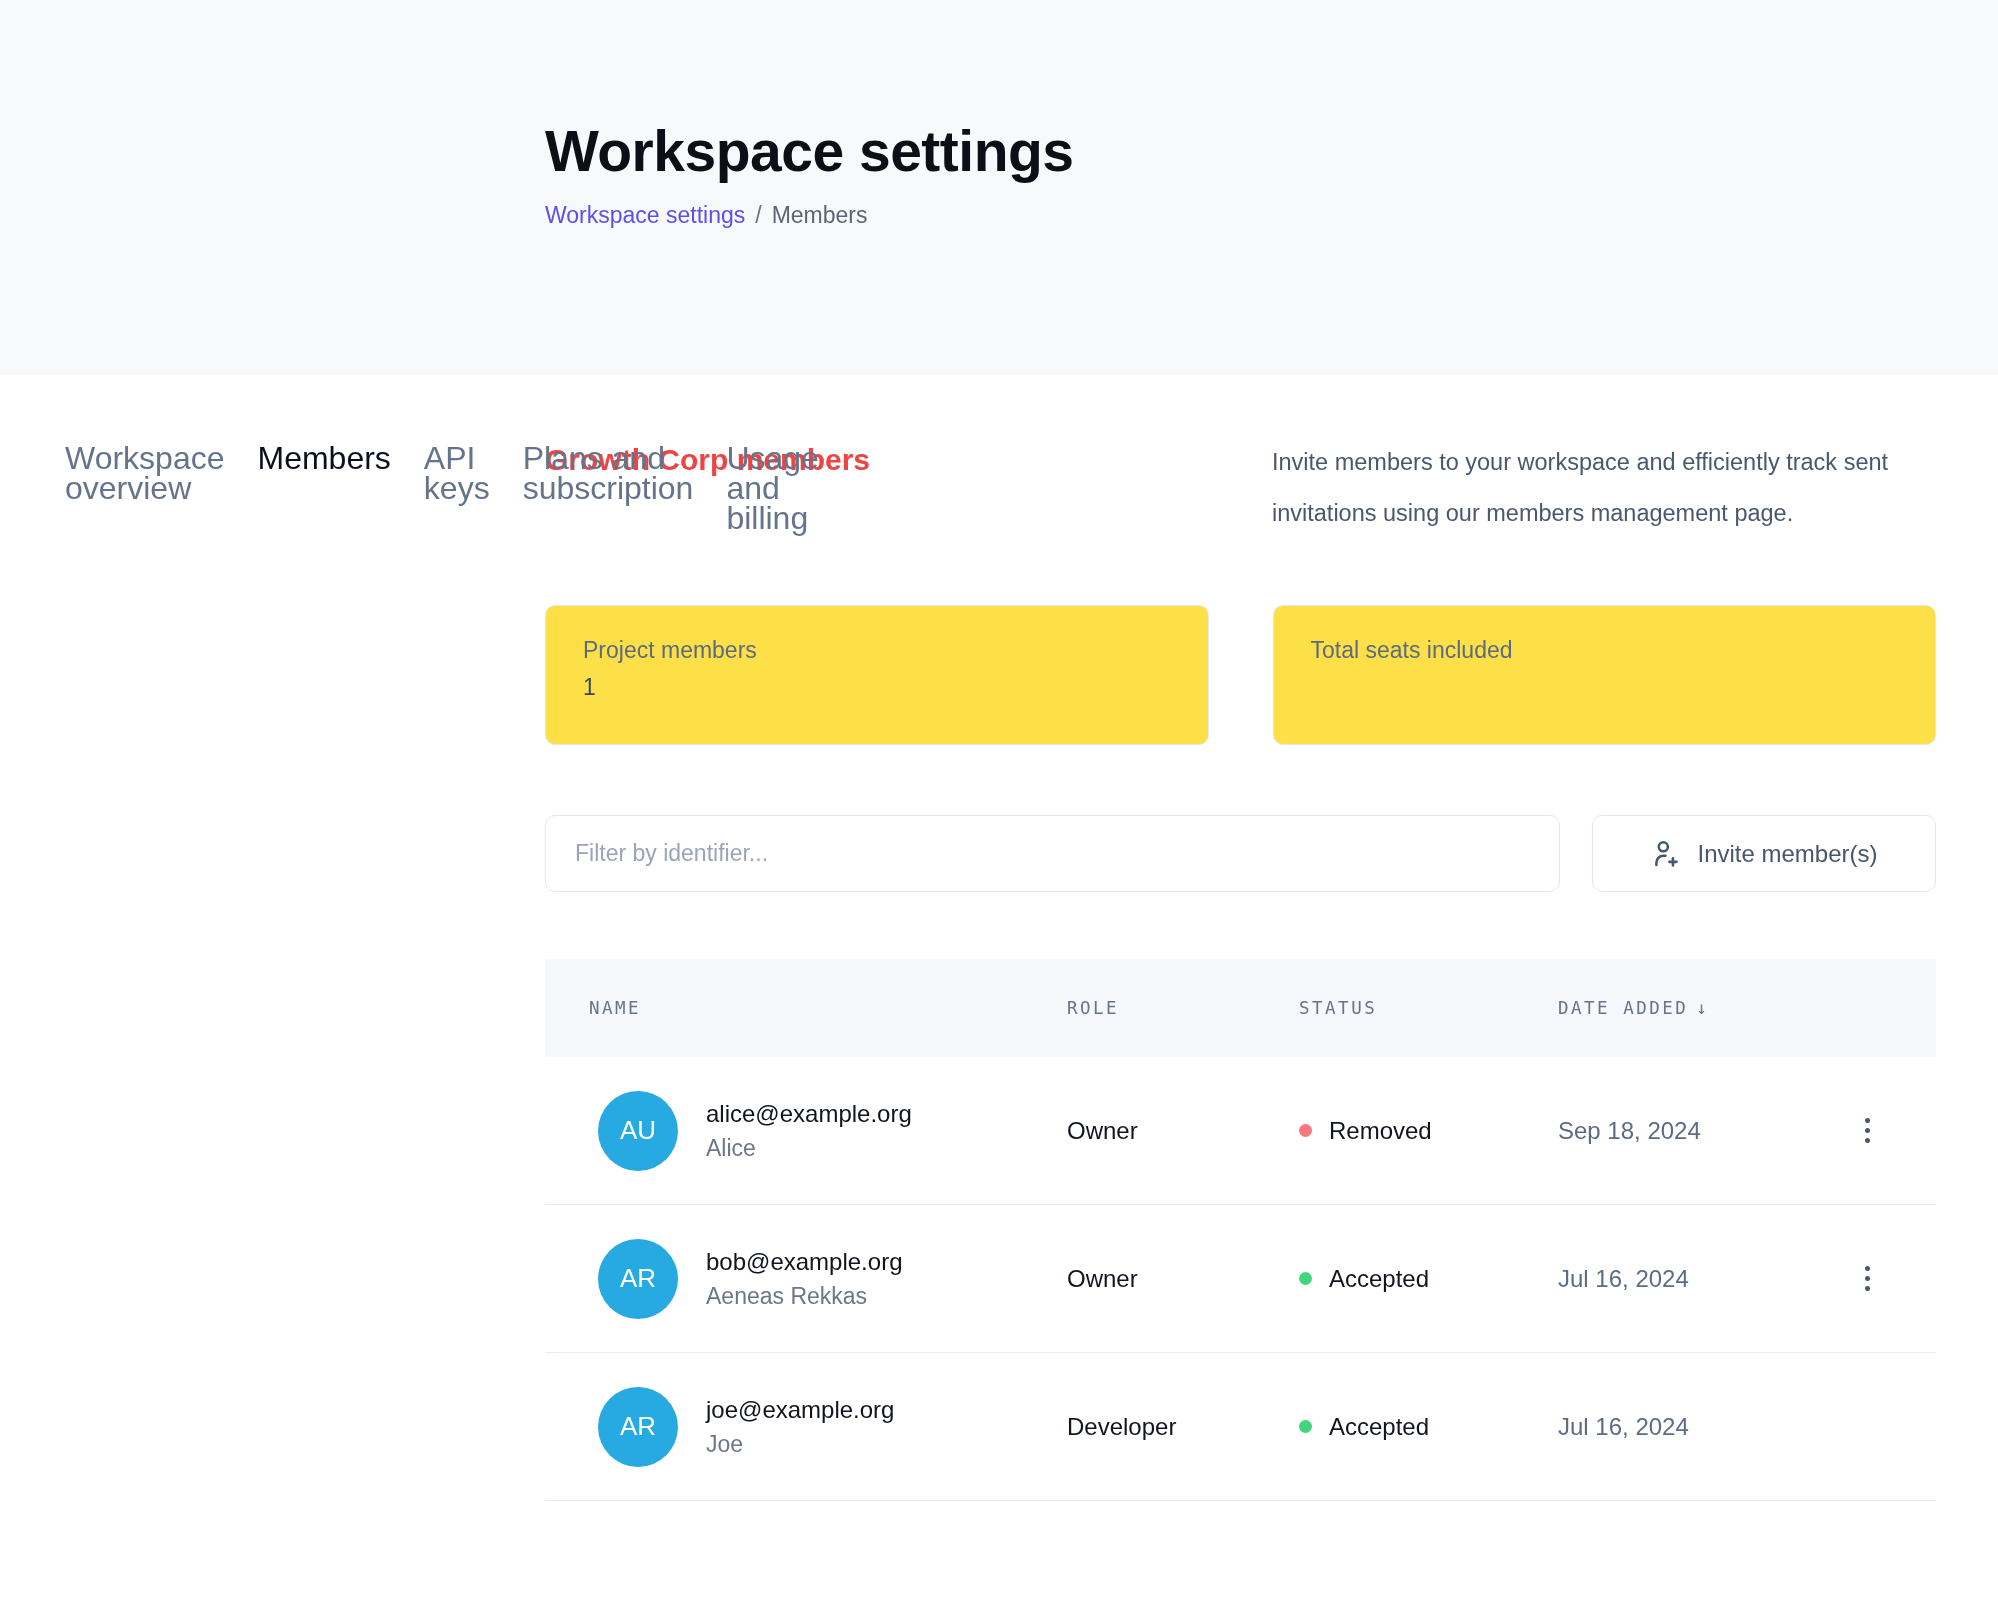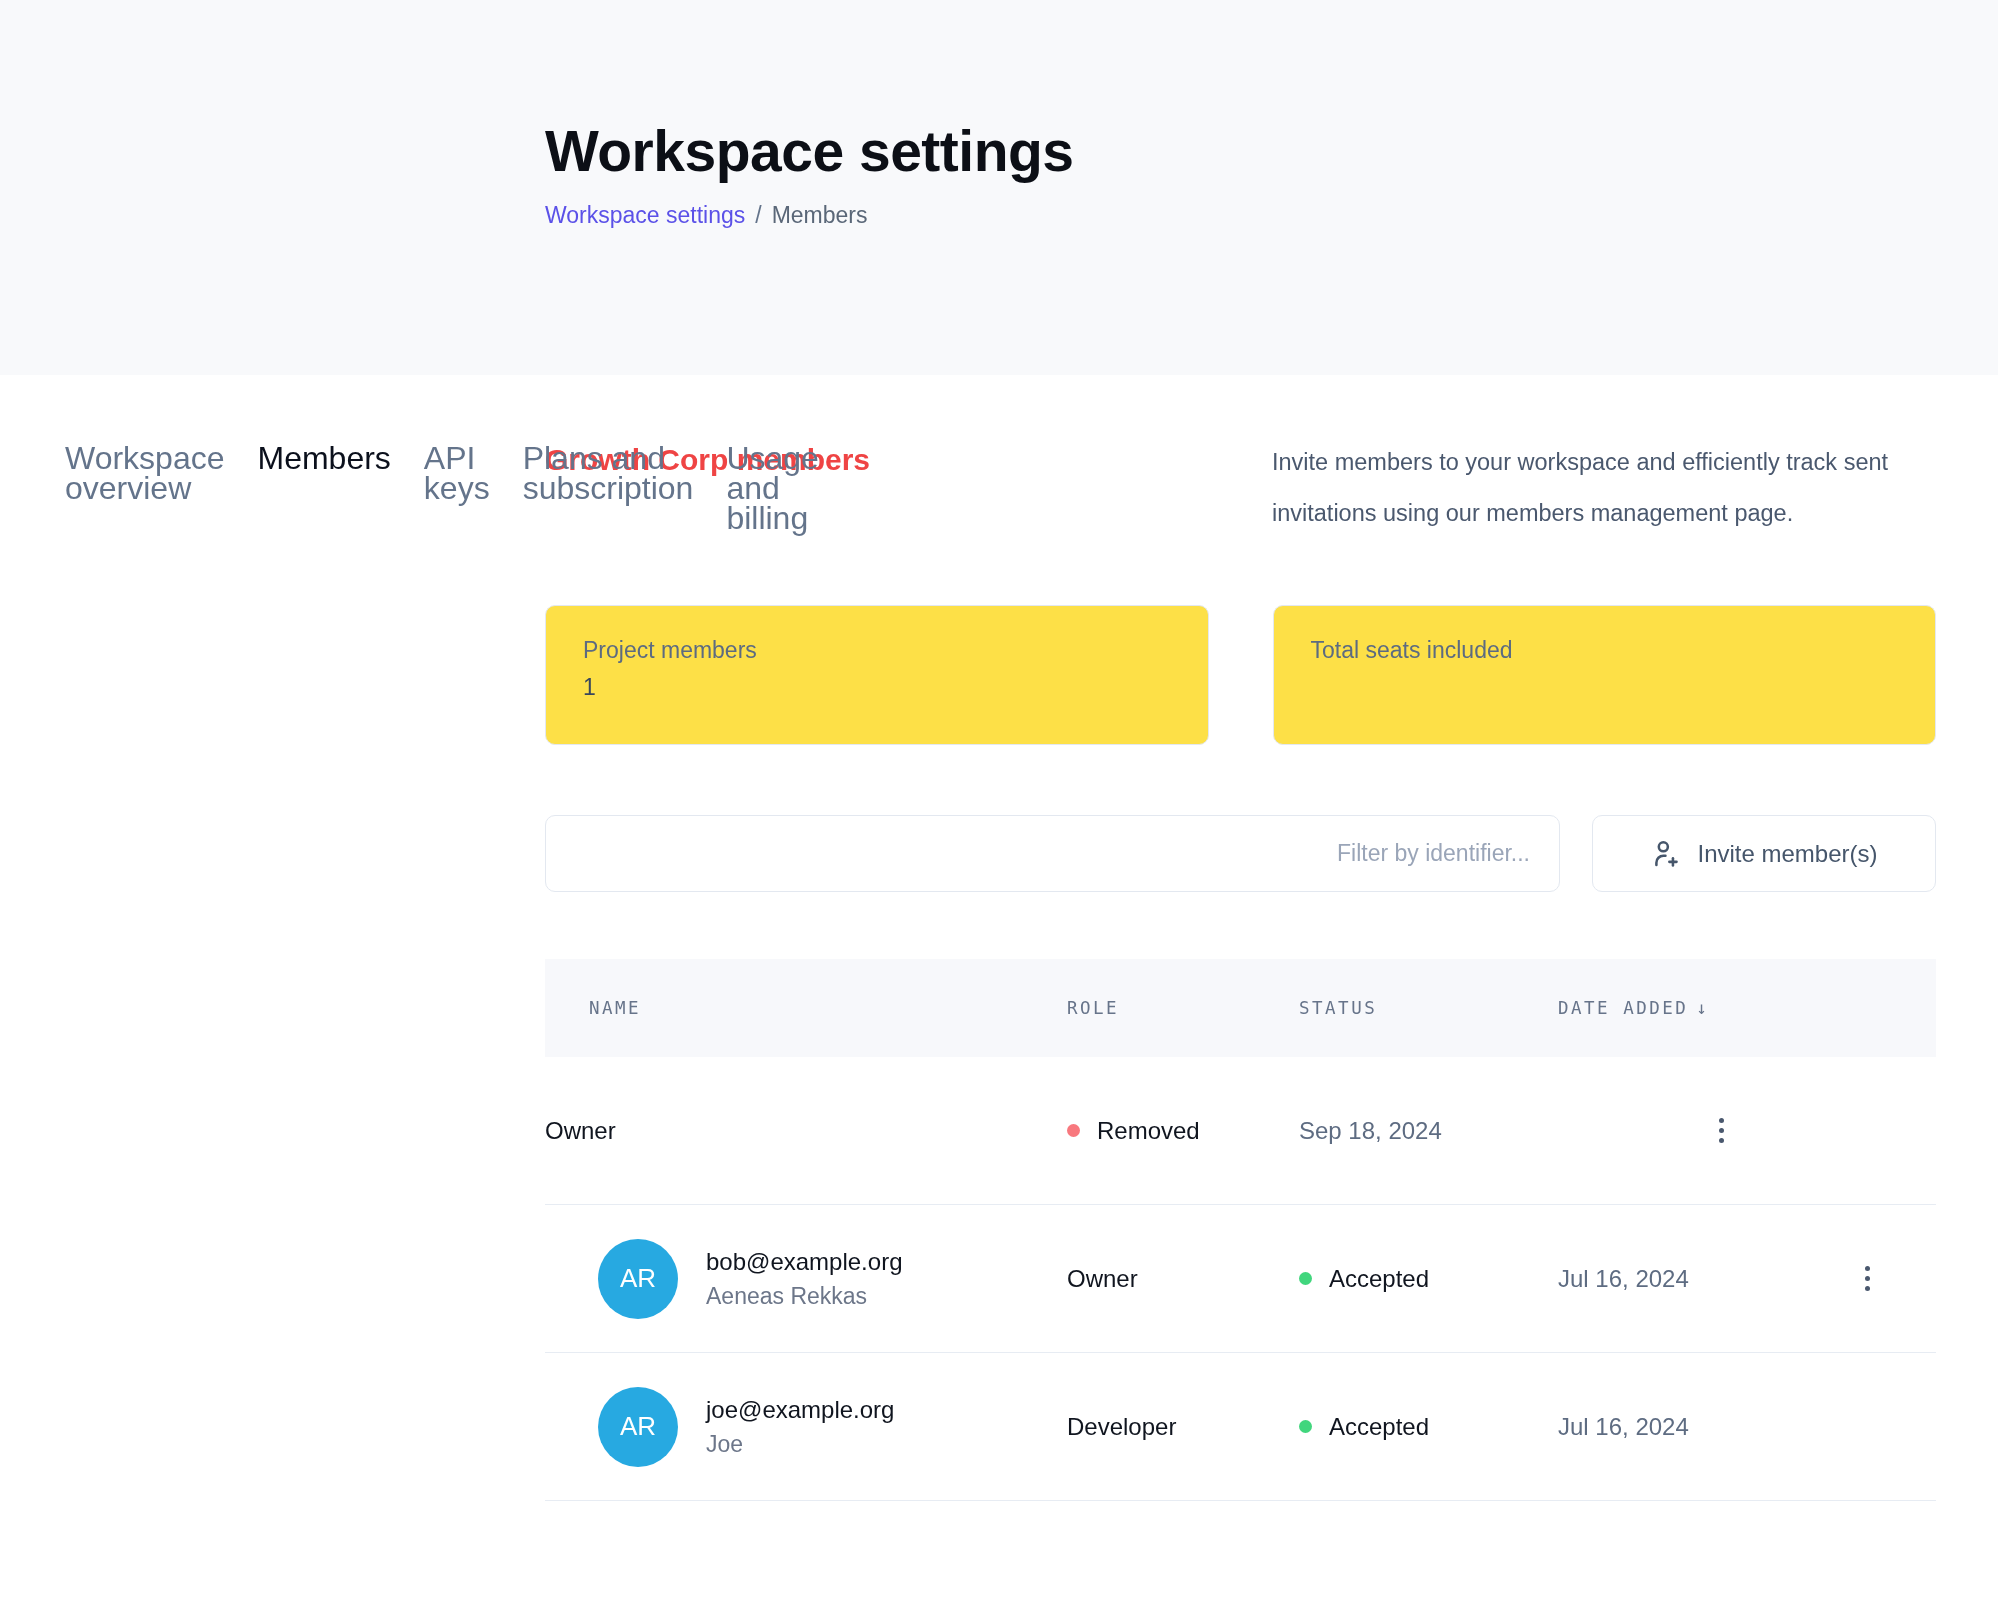--- a/index.html
+++ b/index.html
@@ -47,21 +47,21 @@
   }
   .card-label { font-size:23px; color:#5C6B81; }
   .card-value { font-size:23px; color:#39475C; margin-top:10px; }
 
   
   .filter-row { display:flex; gap:32px; margin-top:70px; }
   .filter-input {
     flex:1; height:77px;
     border:1.5px solid #E3E8F0; border-radius:10px;
     padding:0 29px; font-size:23px; color:#334155; outline:none;
-    font-family:"Liberation Sans", sans-serif; background:#fff;text-align:right;
+    font-family:"Liberation Sans", sans-serif; background:#fff;
   }
   .filter-input::placeholder { color:#9AA5B8; }
   .invite-btn {
     width:344px; height:77px; background:#fff;
     border:1.5px solid #E3E8F0; border-radius:10px;
     display:flex; align-items:center; justify-content:center; gap:15px;
     font-size:24px; color:#46566B; cursor:pointer;
     font-family:"Liberation Sans", sans-serif;
   }
   .invite-btn svg { display:block; }
@@ -162,20 +162,29 @@
         <div class="th th-name">NAME</div>
         <div class="th">ROLE</div>
         <div class="th">STATUS</div>
         <div class="th">
           <span>DATE ADDED</span><span class="sort-arrow">↓</span>
         </div>
         <div class="th"></div>
       </div>
       <div id="table-body">
           <div class="trow">
+    <div class="name-cell">
+      <div class="avatar" style="background: rgb(39, 169, 225);">
+        <span>AU</span>
+      </div>
+      <div class="name-stack">
+        <span class="email">alice@example.org</span>
+        <span class="subname">Alice</span>
+      </div>
+    </div>
     <div class="role-cell">Owner</div>
     <div class="status-cell">
       <span class="dot" style="background: rgb(248, 120, 126);"></span>
       <span>Removed</span>
     </div>
     <div class="date-cell">Sep 18, 2024</div>
     <div class="actions-cell">
       <button class="kebab" title="">
         <span class="kdot"></span>
         <span class="kdot"></span>

